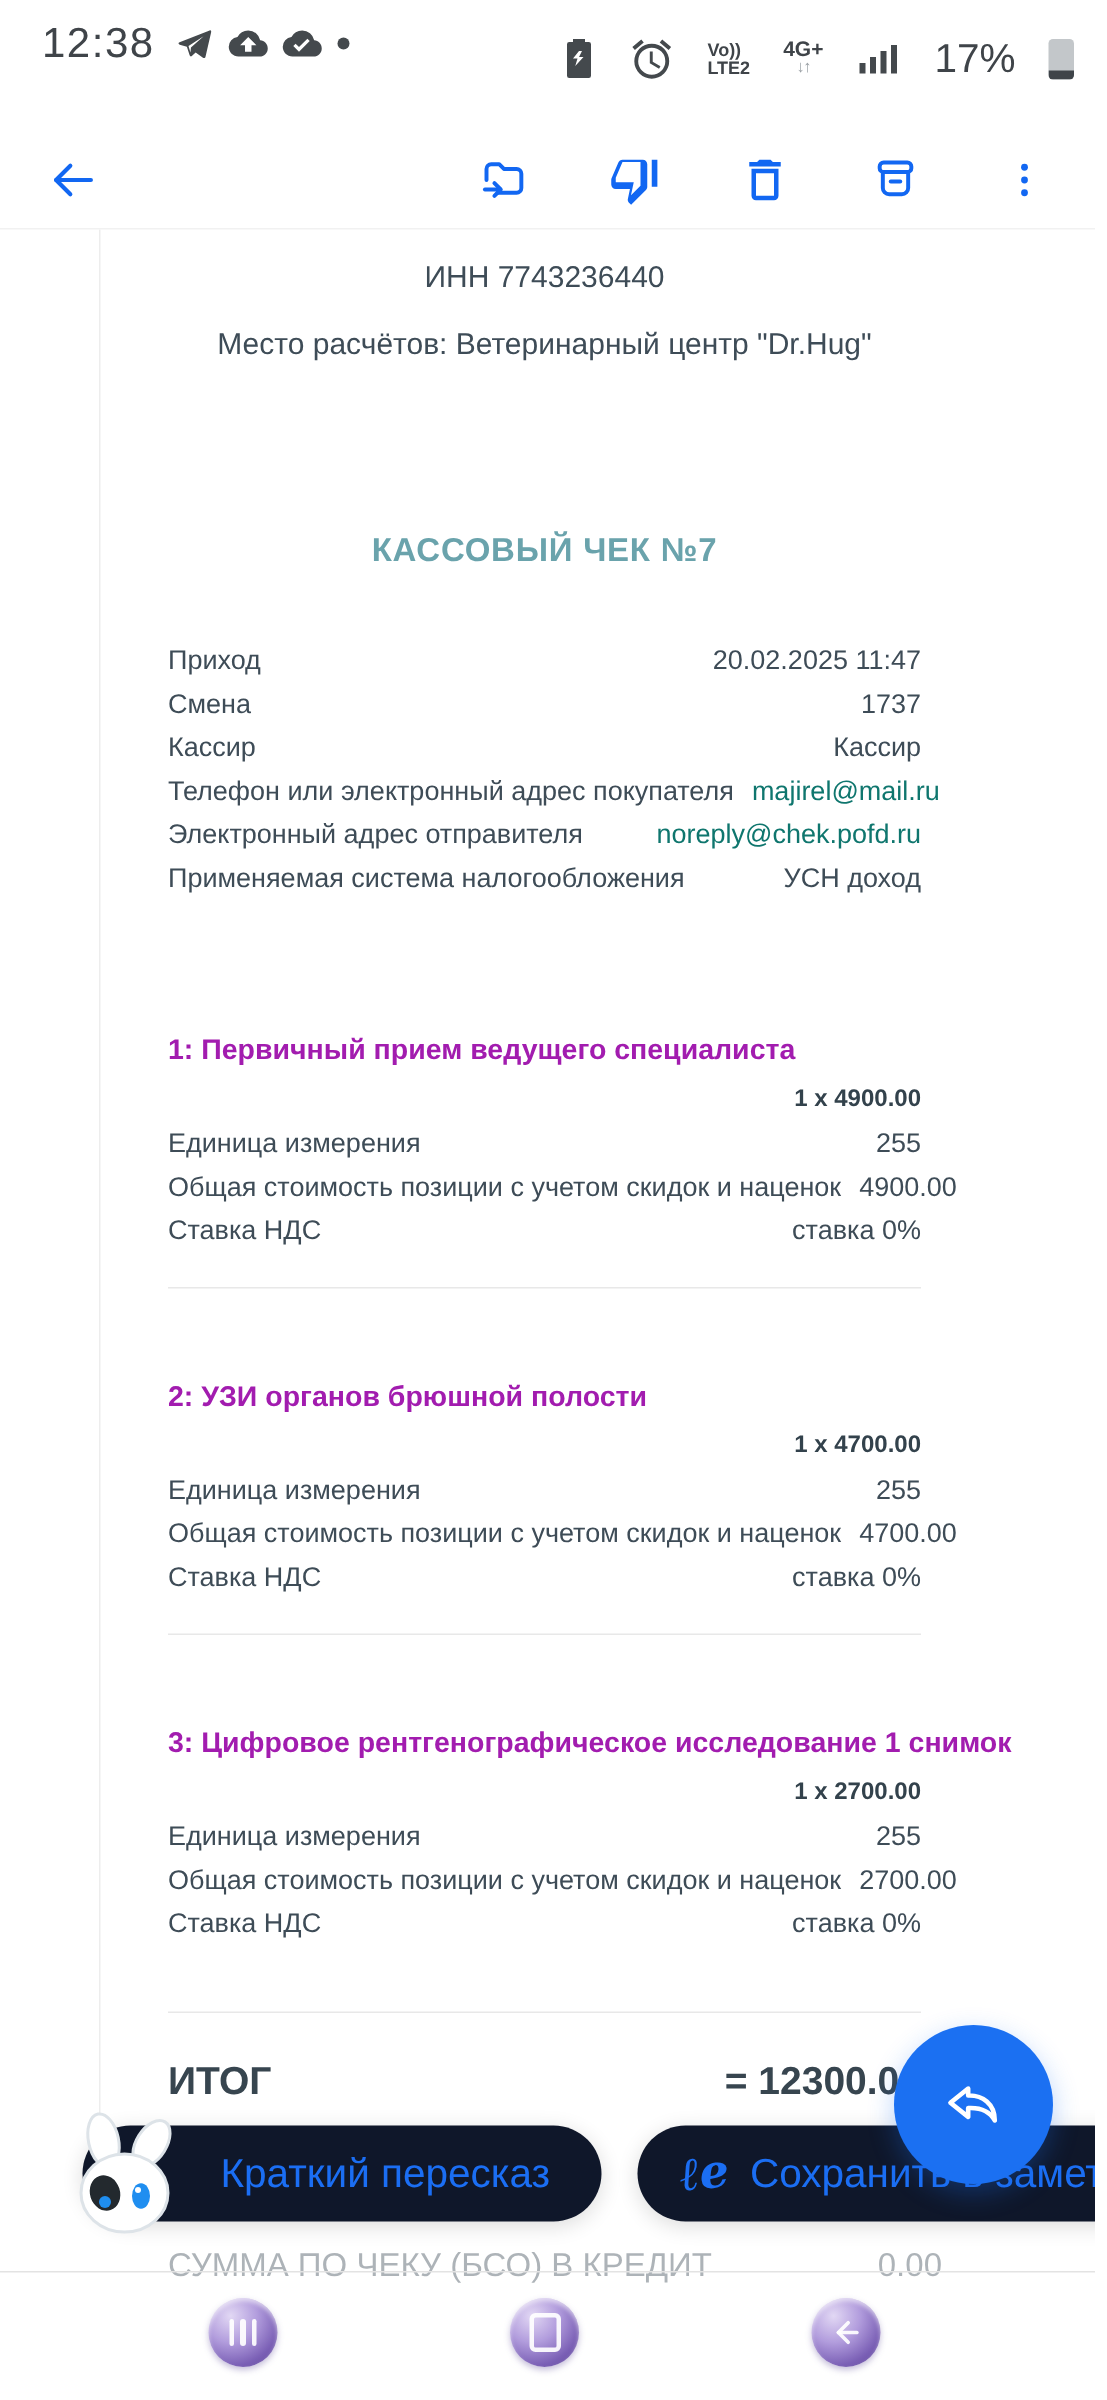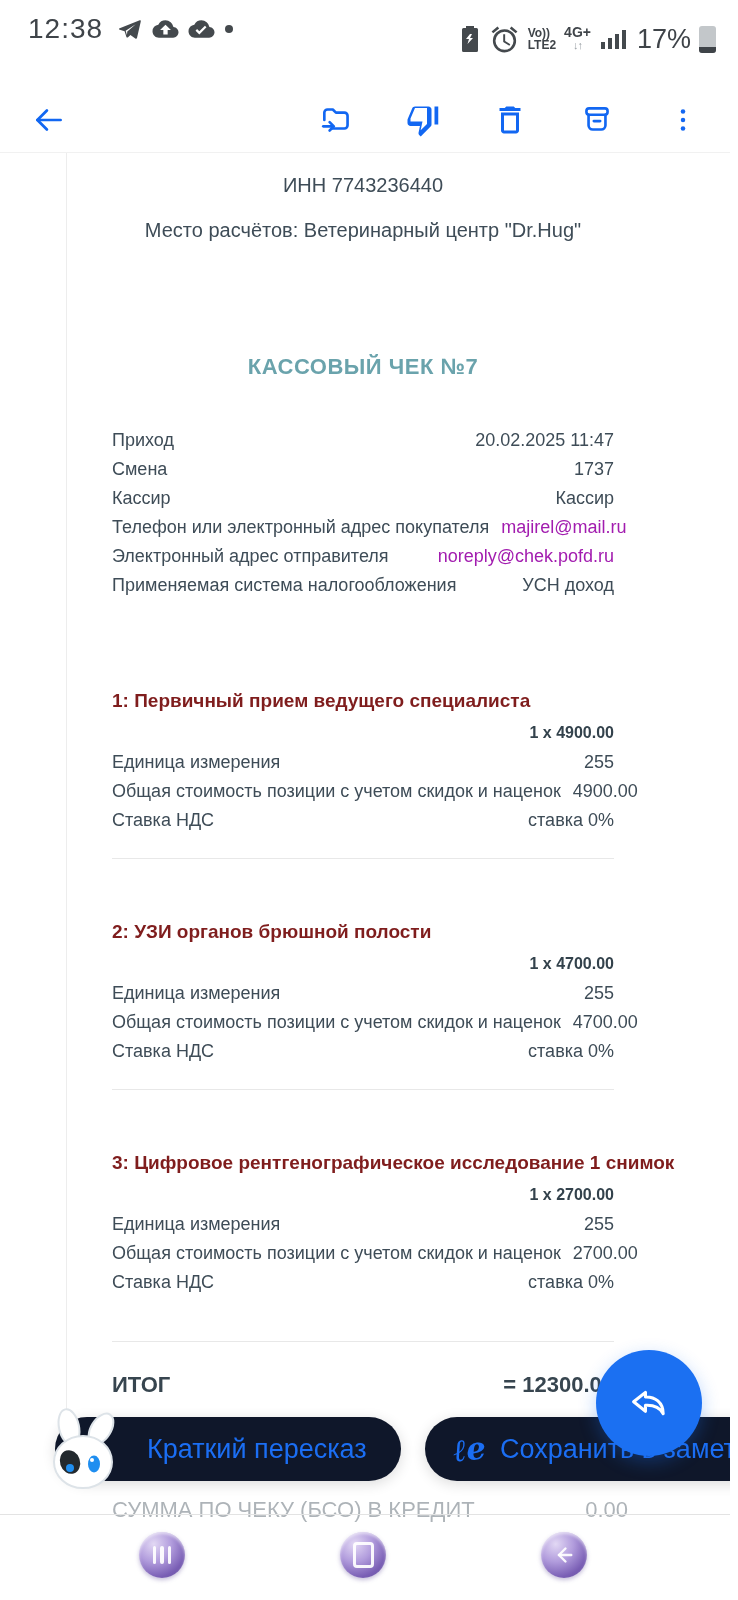--- a/index.html
+++ b/index.html
@@ -5,21 +5,21 @@
   html,body{margin:0;padding:0;background:#fff;}
   .phone{position:relative;width:730px;height:1600px;overflow:hidden;background:#fff;
          font-family:"Liberation Sans",sans-serif;color:#3e4c57;}
 
   
   .statusbar{position:absolute;top:0;left:0;right:0;height:58px;display:flex;align-items:center;
              padding:0 14px 0 28px;box-sizing:border-box;color:#3f4449;}
   .sb-time{font-size:28px;letter-spacing:1px;}
   .sb-left{display:flex;align-items:center;gap:9px;margin-left:14px;}
   .sb-spacer{flex:1;}
-  .sb-right{display:flex;align-items:center;gap:8px;margin-top:20px;}
+  .sb-right{display:flex;align-items:center;gap:22px;margin-top:20px;}
   .sb-volte{display:flex;flex-direction:column;align-items:flex-start;font-size:12px;line-height:12px;font-weight:bold;}
   .sb-4g{display:flex;flex-direction:column;align-items:center;font-size:14px;line-height:13px;font-weight:bold;}
   .sb-4g .arr{font-size:11px;color:#9aa0a5;letter-spacing:-1px;}
   .sb-batt-pct{font-size:27px;}
   .sb-batticon{width:17px;height:27px;border-radius:3px;background:#c3c7ca;position:relative;overflow:hidden;}
   .sb-batticon::before{content:"";position:absolute;left:4px;top:-3px;width:9px;height:3px;background:#c3c7ca;}
   .sb-batticon .fill{position:absolute;left:0;right:0;bottom:0;height:22%;background:#3f4449;}
 
   
   .toolbar{position:absolute;top:88px;left:0;right:0;height:64px;display:flex;align-items:center;
@@ -33,30 +33,30 @@
 
   
   .content{position:absolute;top:152px;left:0;right:0;}
   .receipt{margin-left:112px;width:502px;}
   .r-center{text-align:center;font-size:20px;margin-top:22px;color:#3e4c57;}
   .r-title{text-align:center;font-size:22px;font-weight:bold;color:#6aa3ac;margin-top:112px;letter-spacing:.5px;}
   .rows{margin-top:46px;}
   .row{display:flex;justify-content:space-between;align-items:baseline;line-height:29px;font-size:18px;}
   .row .lab{white-space:nowrap;}
   .row .val{white-space:nowrap;text-align:right;margin-left:12px;}
-  .row .link{color:#a21caf;cursor:pointer;text-align:right;}
+  .row .link{color:#0f766e;cursor:pointer;text-align:right;}
   .item{margin-top:0;}
-  .item-title{font-size:19px;font-weight:bold;color:#7f1d1d;white-space:nowrap;}
+  .item-title{font-size:19px;font-weight:bold;color:#a21caf;white-space:nowrap;}
   .item-qty{font-size:16px;font-weight:bold;color:#33424c;text-align:right;margin-top:9px;line-height:24px;}
   .item .rows2{margin-top:3px;}
   .divider{height:1px;background:#e8e8e8;margin:23px 0 62px;}
   .first-item{margin-top:90px;}
   .divider-total{height:1px;background:#e8e8e8;margin:44px 0 0;}
   .total-row{display:flex;justify-content:space-between;align-items:baseline;margin-top:30px;}
-  .total-lab,.total-val{font-size:22px;font-weight:bold;color:#37454f;}
+  .total-lab,.total-val{font-size:26px;font-weight:bold;color:#37454f;}
   .payments{margin-top:26px;}
 
   .sum-row{position:absolute;top:1497px;left:112px;width:516px;display:flex;justify-content:space-between;
            font-size:22px;opacity:.42;color:#3e4c57;}
   .navline{position:absolute;top:1514px;left:0;right:0;height:1px;background:#e3e3e3;}
 
   
   .pill{position:absolute;top:1417px;height:64px;background:#0f172a;border-radius:33px;
         box-shadow:0 3px 14px rgba(0,0,0,.14);display:flex;align-items:center;cursor:pointer;z-index:5;}
   .pill-left{left:55px;padding:0 34px 0 92px;}

